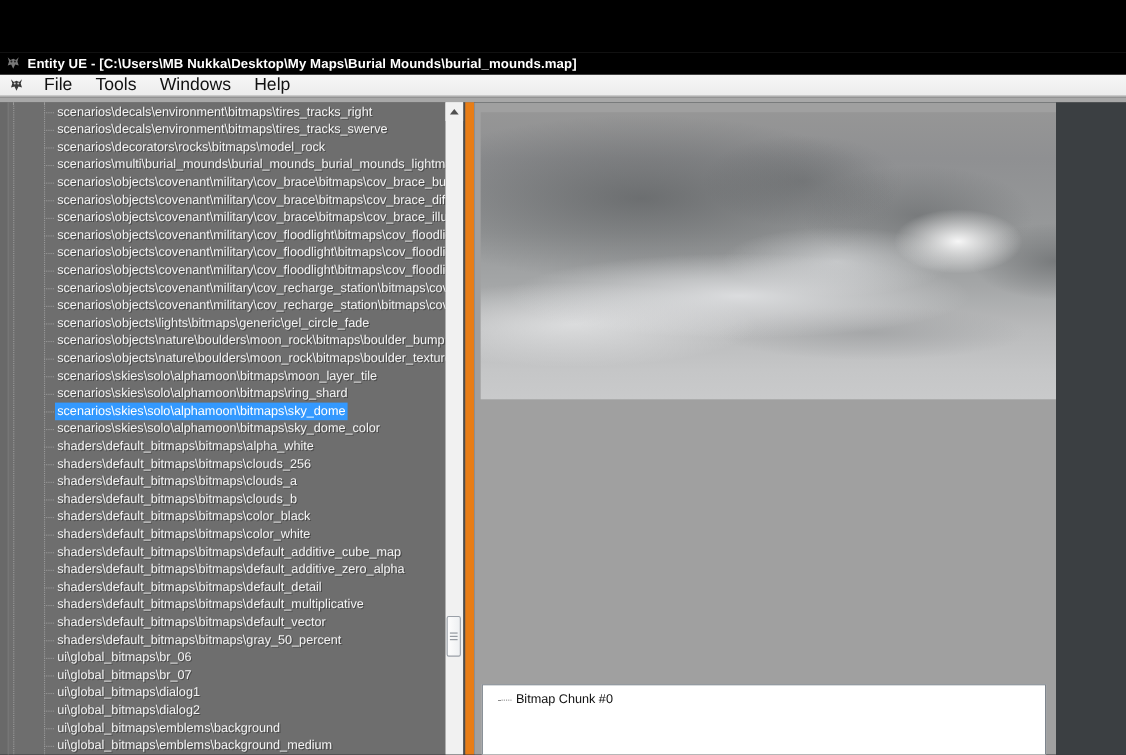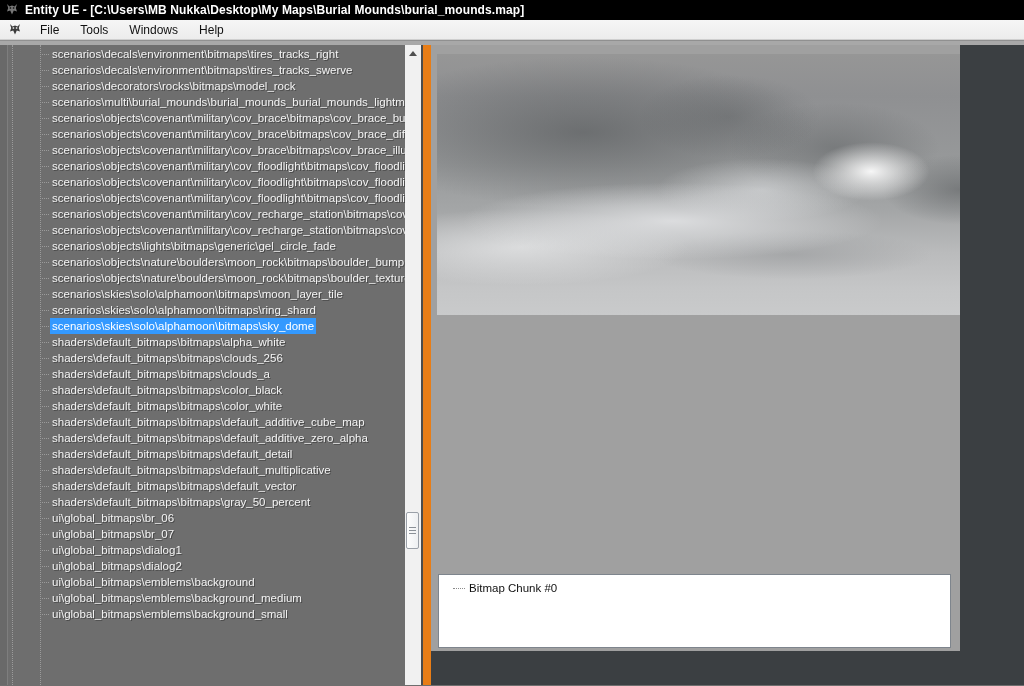--- a/index.html
+++ b/index.html
@@ -1,30 +1,30 @@
 <!DOCTYPE html>
 <html><head>
 <meta charset="utf-8">
 <style>
   * { margin:0; padding:0; box-sizing:border-box; }
   html,body { width:1024px; height:686px; overflow:hidden; background:#000;
               font-family:"Liberation Sans", sans-serif; }
   .window { position:relative; width:1024px; height:686px; background:#6e6e6e; }
 
   
-  .titlebar { height:20px; background:#000; display:flex; align-items:center; padding-left:5px; }
+  .titlebar { height:20px; background:#000; display:flex; align-items:center; padding-left:5px;margin-top:48px; }
   .titlebar .app-ico { width:14px; height:14px; margin-right:6px; flex:0 0 auto; }
   .titlebar .ttl { color:#fff; font-size:12px; font-weight:bold; white-space:nowrap;
                    letter-spacing:0.1px; }
 
   
   .menubar { height:20px; background:linear-gradient(180deg,#f6f6f6,#ececec);
              display:flex; align-items:center; padding-left:8px; border-bottom:1px solid #cfcfcf; }
   .menubar .app-ico { width:14px; height:14px; margin-right:10px; flex:0 0 auto; }
-  .menu-item { font-size:12px; color:#111; padding:2px 8px; margin-right:5px; cursor:default; }
+  .menu-item { font-size:16px; color:#111; padding:2px 8px; margin-right:5px; cursor:default; }
 
   .topstrip { height:5px; background:#a8a8a8; border-top:1px solid #909090; }
 
   
   .content { display:flex; height:640px; }
 
   .left-border { width:8px; background:#696969; border-right:1px solid #7e7e7e; flex:0 0 auto; }
 
   .tree-panel { position:relative; width:397px; flex:0 0 auto; background:#6e6e6e;
                 overflow:hidden; padding-top:1px; }
@@ -183,29 +183,37 @@
         <div class="row">
           <span class="conn"></span>
           <span class="label">scenarios\skies\solo\alphamoon\bitmaps\ring_shard</span>
         </div>
         <div class="row selected">
           <span class="conn"></span>
           <span class="label">scenarios\skies\solo\alphamoon\bitmaps\sky_dome</span>
         </div>
         <div class="row">
           <span class="conn"></span>
+          <span class="label">scenarios\skies\solo\alphamoon\bitmaps\sky_dome_color</span>
+        </div>
+        <div class="row">
+          <span class="conn"></span>
           <span class="label">shaders\default_bitmaps\bitmaps\alpha_white</span>
         </div>
         <div class="row">
           <span class="conn"></span>
           <span class="label">shaders\default_bitmaps\bitmaps\clouds_256</span>
         </div>
         <div class="row">
           <span class="conn"></span>
           <span class="label">shaders\default_bitmaps\bitmaps\clouds_a</span>
+        </div>
+        <div class="row">
+          <span class="conn"></span>
+          <span class="label">shaders\default_bitmaps\bitmaps\clouds_b</span>
         </div>
         <div class="row">
           <span class="conn"></span>
           <span class="label">shaders\default_bitmaps\bitmaps\color_black</span>
         </div>
         <div class="row">
           <span class="conn"></span>
           <span class="label">shaders\default_bitmaps\bitmaps\color_white</span>
         </div>
         <div class="row">

